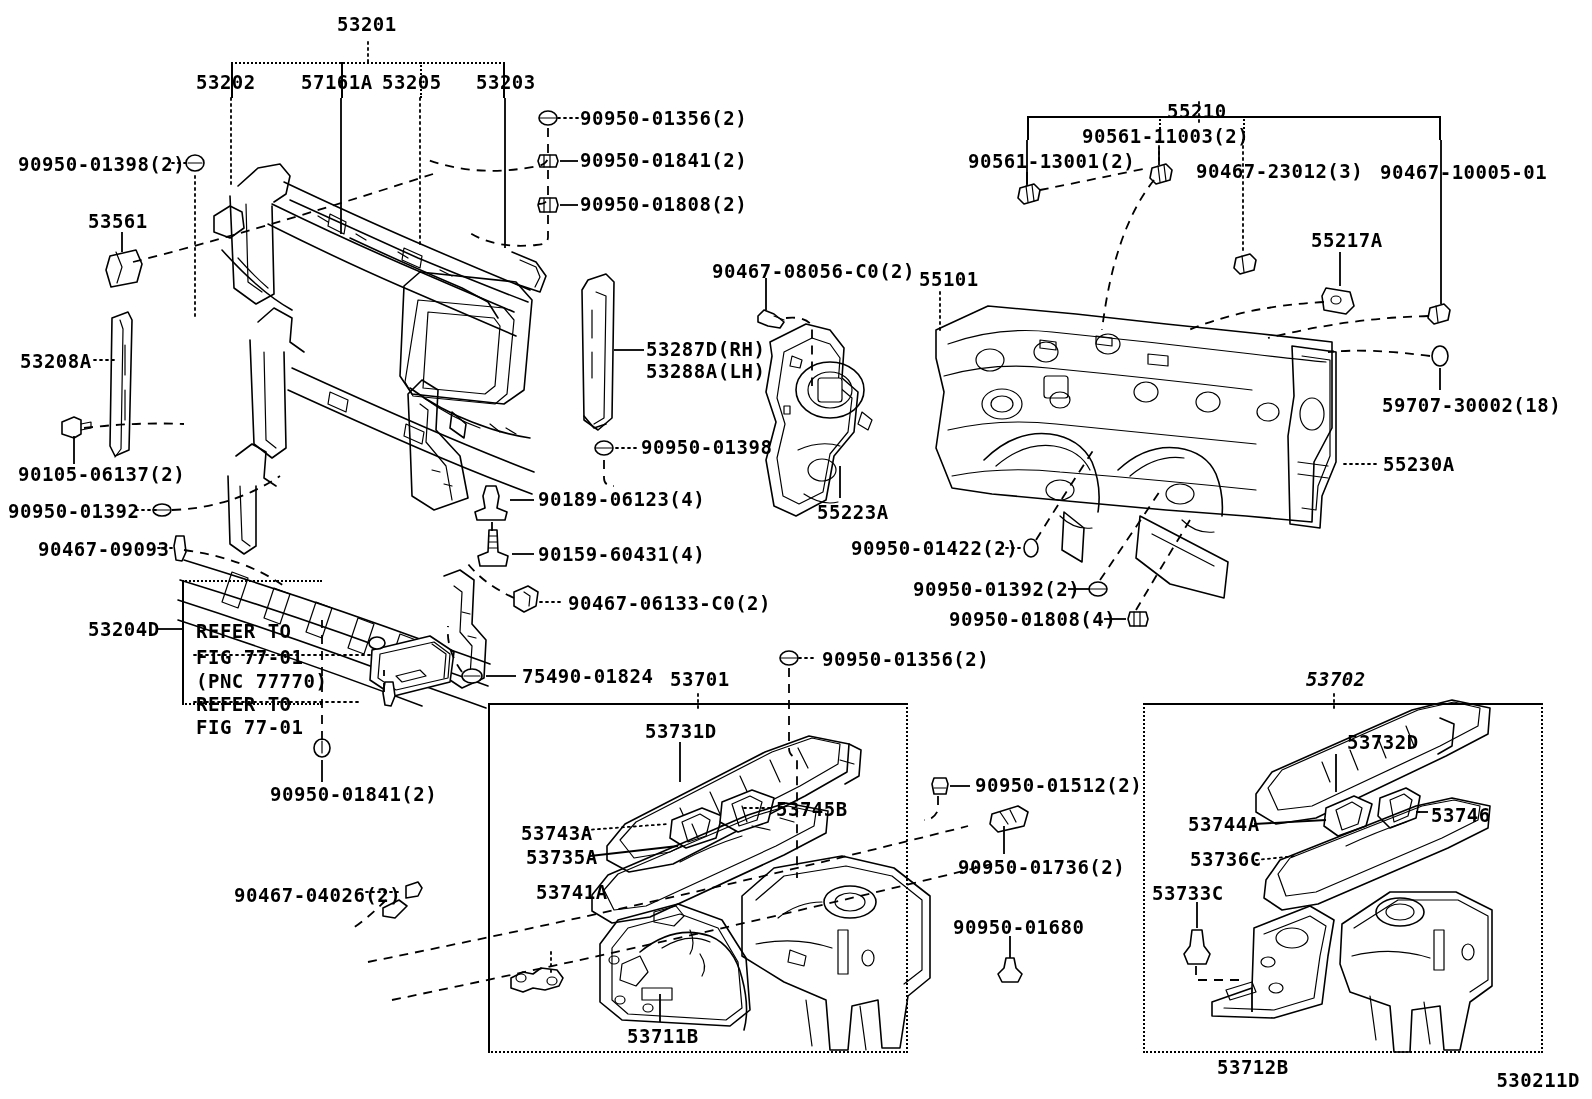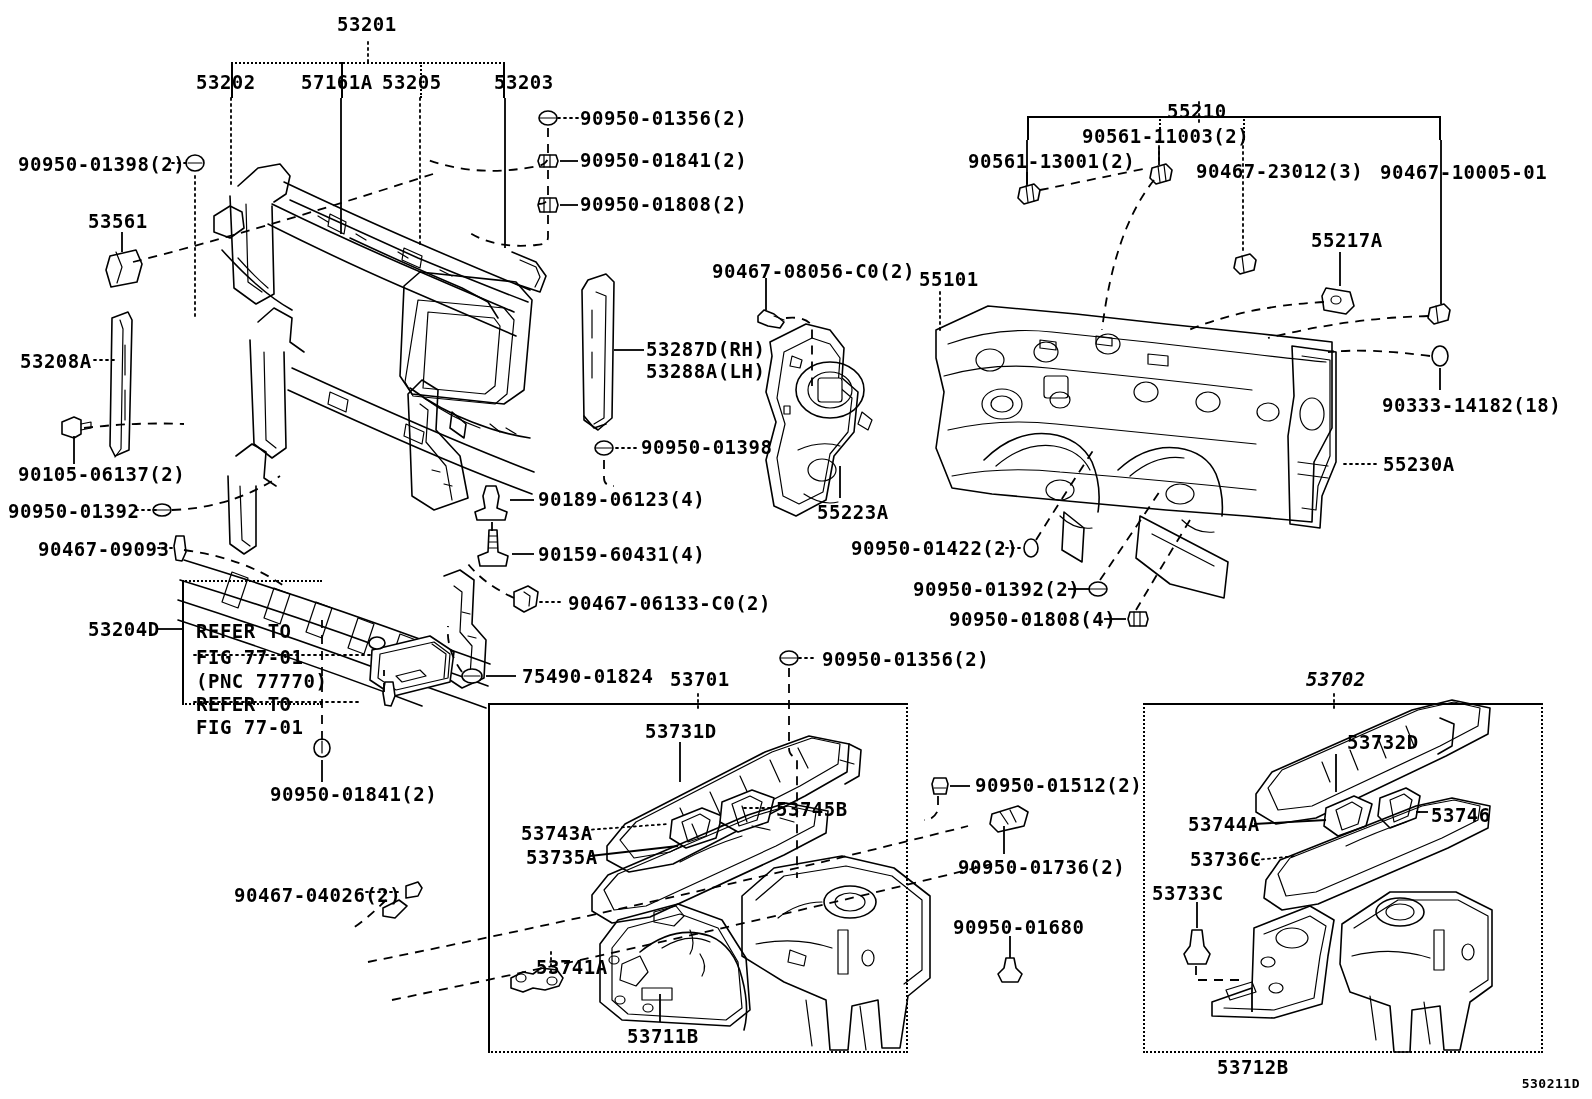--- a/index.html
+++ b/index.html
@@ -51,21 +51,21 @@
   .pt2{fill:none;stroke:#000;stroke-width:1.2;stroke-linejoin:round;stroke-linecap:round;}
   .ptf{fill:#fff;stroke:#000;stroke-width:1.6;stroke-linejoin:round;}
   .ptf2{fill:#fff;stroke:#000;stroke-width:1.2;stroke-linejoin:round;}
   .dl{fill:none;stroke:#000;stroke-width:1.8;stroke-dasharray:9 7;}
   .sl{fill:none;stroke:#000;stroke-width:1.8;}
   .dotl{fill:none;stroke:#000;stroke-width:1.8;stroke-dasharray:2 4;stroke-linecap:round;}
   
   #dwgcode{
     position:absolute;right:12px;bottom:8px;
     font-family:"DejaVu Sans Mono","Liberation Mono",monospace;
-    font-weight:700;font-size:13px;color:#000;letter-spacing:0.5px;
+    font-weight:700;font-size:19px;color:#000;letter-spacing:0.5px;
   }
 </style>
 </head>
 <body>
 
 <div id="sheet">
 
   <svg id="art" viewBox="0 0 1592 1099">
 
     <g>
@@ -601,21 +601,21 @@
   <div class="refbox" style="left:182px;top:580px;width:140px;height:125px;"></div>
 
   <div class="abox" style="left:488px;top:703px;width:420px;height:350px;border-right:2px dotted #000;border-bottom:2px dotted #000;"></div>
 
   <div class="abox" style="left:1143px;top:703px;width:400px;height:350px;border-right:2px dotted #000;border-bottom:2px dotted #000;border-left:2px dotted #000;"></div>
 
   <div class="lbl" style="left:337px;top:14px;">53201</div>
   <div class="lbl" style="left:196px;top:72px;">53202</div>
   <div class="lbl" style="left:301px;top:72px;">57161A</div>
   <div class="lbl" style="left:382px;top:72px;">53205</div>
-  <div class="lbl" style="left:494px;top:72px;">53203</div>
+  <div class="lbl" style="left:476px;top:72px;">53203</div>
 
   <div class="lbl" style="left:580px;top:108px;">90950-01356(2)</div>
   <div class="lbl" style="left:580px;top:150px;">90950-01841(2)</div>
   <div class="lbl" style="left:580px;top:194px;">90950-01808(2)</div>
 
   <div class="lbl" style="left:18px;top:154px;">90950-01398(2)</div>
   <div class="lbl" style="left:88px;top:211px;">53561</div>
   <div class="lbl" style="left:20px;top:351px;">53208A</div>
   <div class="lbl" style="left:18px;top:464px;">90105-06137(2)</div>
   <div class="lbl" style="left:8px;top:501px;">90950-01392</div>
@@ -633,34 +633,34 @@
   <div class="lbl" style="left:270px;top:784px;">90950-01841(2)</div>
   <div class="lbl" style="left:234px;top:885px;">90467-04026(2)</div>
 
   <div class="lbl" style="left:1167px;top:79px;margin-top:22px;">55210</div>
   <div class="lbl" style="left:1082px;top:126px;">90561-11003(2)</div>
   <div class="lbl" style="left:968px;top:151px;">90561-13001(2)</div>
   <div class="lbl" style="left:1196px;top:161px;">90467-23012(3)</div>
   <div class="lbl" style="left:1380px;top:126px;margin-top:36px;">90467-10005-01</div>
   <div class="lbl" style="left:1311px;top:230px;">55217A</div>
   <div class="lbl" style="left:919px;top:269px;">55101</div>
-  <div class="lbl" style="left:1382px;top:395px;">90333-14182(18)</div>
+  <div class="lbl" style="left:1382px;top:395px;">59707-30002(18)</div>
   <div class="lbl" style="left:1383px;top:454px;">55230A</div>
   <div class="lbl" style="left:817px;top:502px;">55223A</div>
   <div class="lbl" style="left:851px;top:538px;">90950-01422(2)</div>
   <div class="lbl" style="left:913px;top:579px;">90950-01392(2)</div>
   <div class="lbl" style="left:949px;top:609px;">90950-01808(4)</div>
   <div class="lbl" style="left:822px;top:649px;">90950-01356(2)</div>
 
   <div class="lbl" style="left:670px;top:669px;">53701</div>
   <div class="lbl" style="left:645px;top:721px;">53731D</div>
   <div class="lbl" style="left:776px;top:799px;">53745B</div>
   <div class="lbl" style="left:521px;top:823px;">53743A</div>
   <div class="lbl" style="left:526px;top:847px;">53735A</div>
-  <div class="lbl" style="left:536px;top:957px;">53741A</div>
+  <div class="lbl" style="left:536px;top:882px;">53741A</div>
   <div class="lbl" style="left:627px;top:1026px;">53711B</div>
   <div class="lbl" style="left:975px;top:775px;">90950-01512(2)</div>
   <div class="lbl" style="left:958px;top:857px;">90950-01736(2)</div>
   <div class="lbl" style="left:953px;top:917px;">90950-01680</div>
 
   <div class="lbl" style="left:1306px;top:669px;font-style:italic;">53702</div>
   <div class="lbl" style="left:1299px;top:732px;margin-left:48px;">53732D</div>
   <div class="lbl" style="left:1431px;top:805px;">53746</div>
   <div class="lbl" style="left:1188px;top:814px;">53744A</div>
   <div class="lbl" style="left:1190px;top:849px;">53736C</div>

